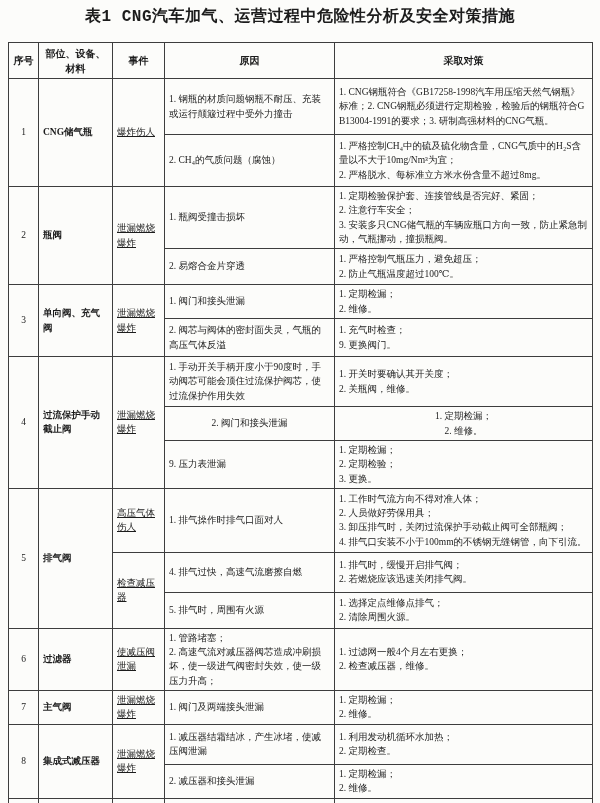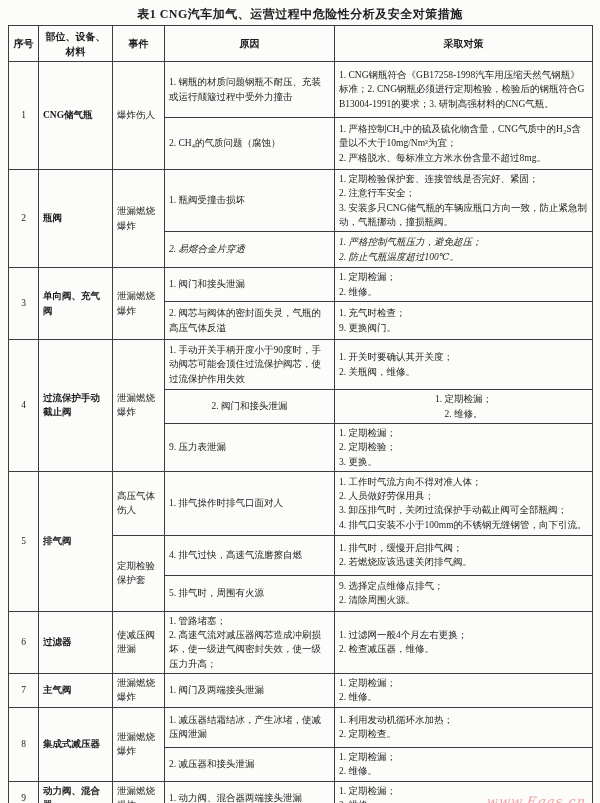--- a/index.html
+++ b/index.html
@@ -10,24 +10,25 @@
     width: 600px;
     min-height: 803px;
     margin: 0 auto;
     background: #fcfcfa;
     color: #1c1c1c;
     padding-top: 6px;
     overflow: hidden;
   }
   .doc-title {
     text-align: center;
-    font-size: 12px;
+    font-size: 16px;
     font-weight: bold;
     letter-spacing: 0.5px;
-    margin-bottom: 2px;
+    margin-bottom: 15px;
+    font-family: Liberation Mono, monospace;
   }
   table.hazard {
     border-collapse: collapse;
     table-layout: fixed;
     width: 584px;
     margin: 0 8px;
   }
   table.hazard th, table.hazard td {
     border: 1px solid #3d3d3d;
     font-size: 9.5px;
@@ -38,21 +39,21 @@
   }
   table.hazard th {
     font-weight: bold;
     text-align: center;
     height: 36px;
     font-size: 10px;
     padding: 2px 3px;
   }
   td.c-no { text-align: center; }
   td.c-part { padding: 2px 5px; font-weight: bold; }
-  td.c-event { padding: 2px 3px; }
+  td.c-event { padding: 2px 3px; text-decoration: underline; }
   td.c-cause, td.c-measure { white-space: pre-line; }
   .watermark {
     position: absolute;
     right: 14px;
     bottom: 6px;
     font-style: italic;
     font-size: 13px;
     letter-spacing: 1px;
     transform: skewX(-8deg);
     font-family: "DejaVu Serif", serif;
@@ -98,21 +99,21 @@
         </tr>
         <tr style="height: 62px;">
           <td class="c-no" rowspan="2">2</td>
           <td class="c-part" rowspan="2">瓶阀</td>
           <td class="c-event" rowspan="2">泄漏燃烧爆炸</td>
           <td class="c-cause">1. 瓶阀受撞击损坏</td>
           <td class="c-measure">1. 定期检验保护套、连接管线是否完好、紧固；
 2. 注意行车安全；
 3. 安装多只CNG储气瓶的车辆应瓶口方向一致，防止紧急制动，气瓶挪动，撞损瓶阀。</td>
         </tr>
-        <tr style="height: 36px; font-style: italic;">
+        <tr style="height: 36px;">
           <td class="c-cause">2. 易熔合金片穿透</td>
           <td class="c-measure">1. 严格控制气瓶压力，避免超压；
 2. 防止气瓶温度超过100℃。</td>
         </tr>
         <tr style="height: 34px;">
           <td class="c-no" rowspan="2">3</td>
           <td class="c-part" rowspan="2">单向阀、充气阀</td>
           <td class="c-event" rowspan="2">泄漏燃烧爆炸</td>
           <td class="c-cause">1. 阀门和接头泄漏</td>
           <td class="c-measure">1. 定期检漏；
@@ -146,28 +147,28 @@
           <td class="c-no" rowspan="3">5</td>
           <td class="c-part" rowspan="3">排气阀</td>
           <td class="c-event">高压气体伤人</td>
           <td class="c-cause">1. 排气操作时排气口面对人</td>
           <td class="c-measure">1. 工作时气流方向不得对准人体；
 2. 人员做好劳保用具；
 3. 卸压排气时，关闭过流保护手动截止阀可全部瓶阀；
 4. 排气口安装不小于100mm的不锈钢无缝钢管，向下引流。</td>
         </tr>
         <tr style="height: 40px;">
-          <td class="c-event" rowspan="2">定期检验保护套</td>
+          <td class="c-event" rowspan="2">检查减压器</td>
           <td class="c-cause">4. 排气过快，高速气流磨擦自燃</td>
           <td class="c-measure">1. 排气时，缓慢开启排气阀；
 2. 若燃烧应该迅速关闭排气阀。</td>
         </tr>
         <tr style="height: 36px;">
           <td class="c-cause">5. 排气时，周围有火源</td>
-          <td class="c-measure">9. 选择定点维修点排气；
+          <td class="c-measure">1. 选择定点维修点排气；
 2. 清除周围火源。</td>
         </tr>
         <tr style="height: 60px;">
           <td class="c-no">6</td>
           <td class="c-part">过滤器</td>
           <td class="c-event">使减压阀泄漏</td>
           <td class="c-cause">1. 管路堵塞；
 2. 高速气流对减压器阀芯造成冲刷损坏，使一级进气阀密封失效，使一级压力升高；</td>
           <td class="c-measure">1. 过滤网一般4个月左右更换；
 2. 检查减压器，维修。</td>

